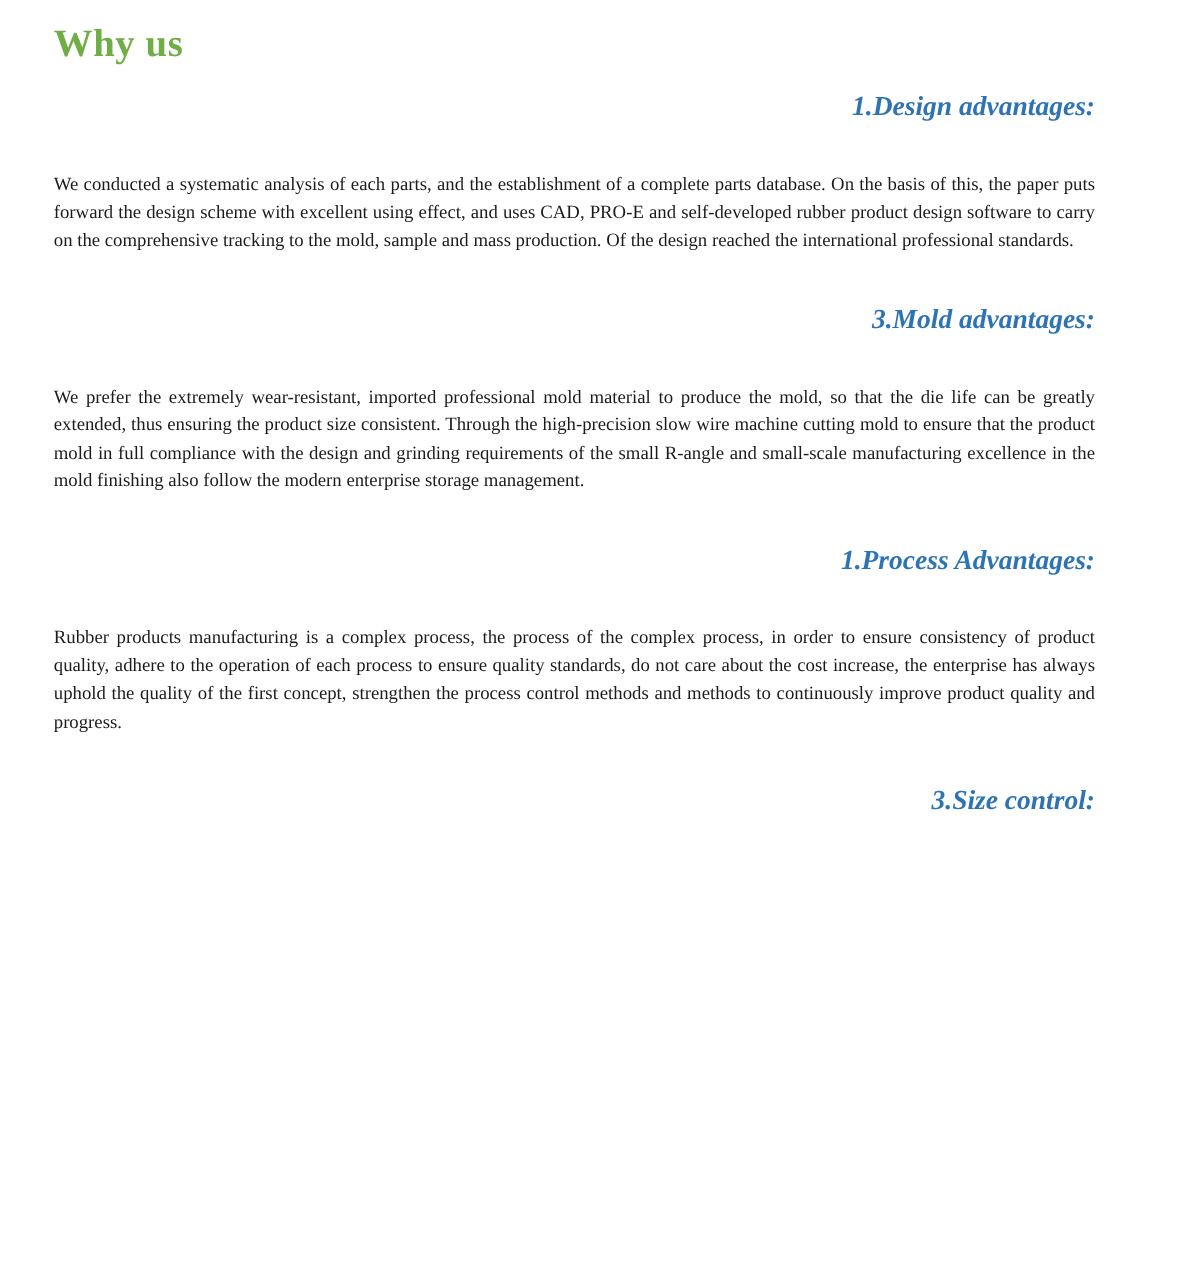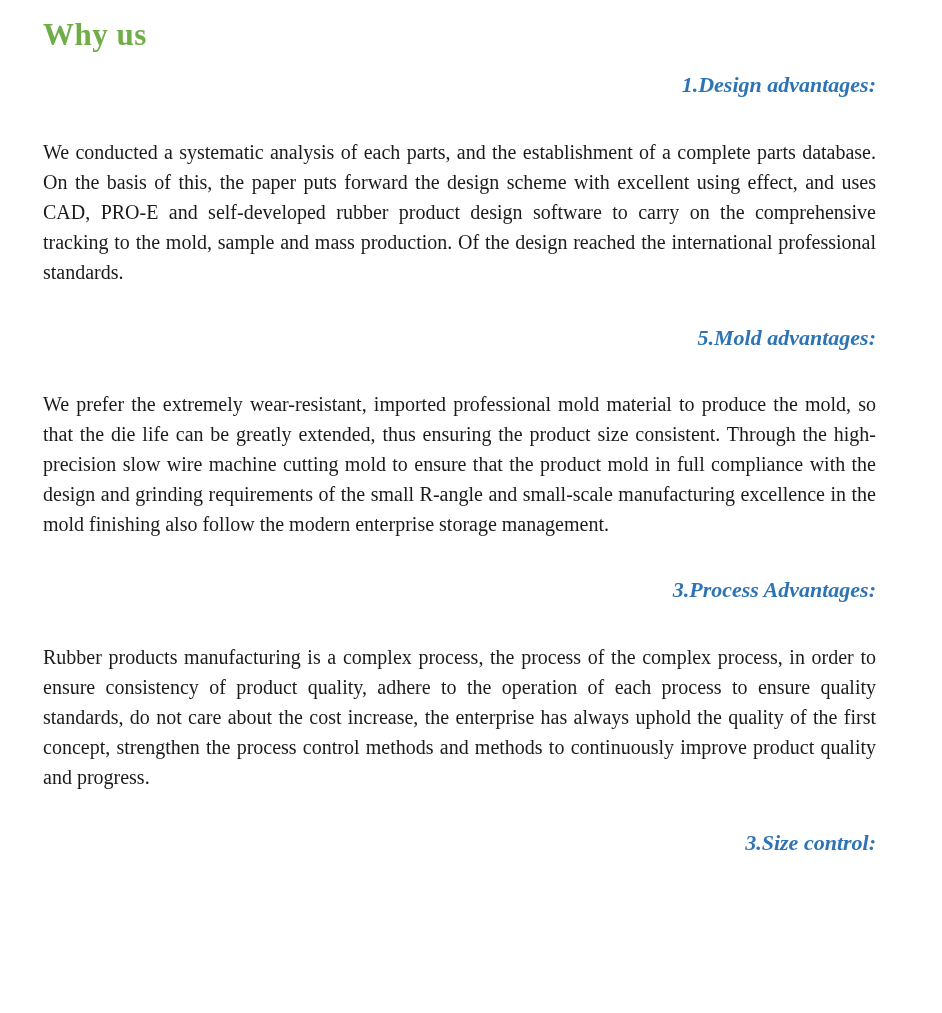--- a/index.html
+++ b/index.html
@@ -36,21 +36,21 @@
     font-style: italic;
     color: var(--heading-color);
     margin: 37px 0 0 0;
     line-height: 1.3;
     text-align: right;
   }
   .section-first .section-heading {
     margin-top: 18px;
   }
   .section-body {
-    font-size: 20px;
+    font-size: 15px;
     line-height: 1.5;
     margin: 37px 0 0 0;
     text-align: justify;
     color: var(--body-color);
   }
   .section-tight .section-body {
     margin-top: 6px;
   }
 </style>
 </head>
@@ -59,26 +59,26 @@
 <div class="page">
 
   <h1 class="page-title">Why us</h1>
 
   <section class="section section-first">
     <h2 class="section-heading">1.Design advantages:</h2>
     <p class="section-body">We conducted a systematic analysis of each parts, and the establishment of a complete parts database. On the basis of this, the paper puts forward the design scheme with excellent using effect, and uses CAD, PRO-E and self-developed rubber product design software to carry on the comprehensive tracking to the mold, sample and mass production. Of the design reached the international professional standards.</p>
   </section>
 
   <section class="section">
-    <h2 class="section-heading">5.Mold advantages:</h2>
+    <h2 class="section-heading">3.Mold advantages:</h2>
     <p class="section-body">We prefer the extremely wear-resistant, imported professional mold material to produce the mold, so that the die life can be greatly extended, thus ensuring the product size consistent. Through the high-precision slow wire machine cutting mold to ensure that the product mold in full compliance with the design and grinding requirements of the small R-angle and small-scale manufacturing excellence in the mold finishing also follow the modern enterprise storage management.</p>
   </section>
 
   <section class="section">
-    <h2 class="section-heading">3.Process Advantages:</h2>
+    <h2 class="section-heading">1.Process Advantages:</h2>
     <p class="section-body">Rubber products manufacturing is a complex process, the process of the complex process, in order to ensure consistency of product quality, adhere to the operation of each process to ensure quality standards, do not care about the cost increase, the enterprise has always uphold the quality of the first concept, strengthen the process control methods and methods to continuously improve product quality and progress.</p>
   </section>
 
   <section class="section section-tight">
     <h2 class="section-heading">3.Size control:</h2>
   </section>
 
 </div>
 
 </body></html>

